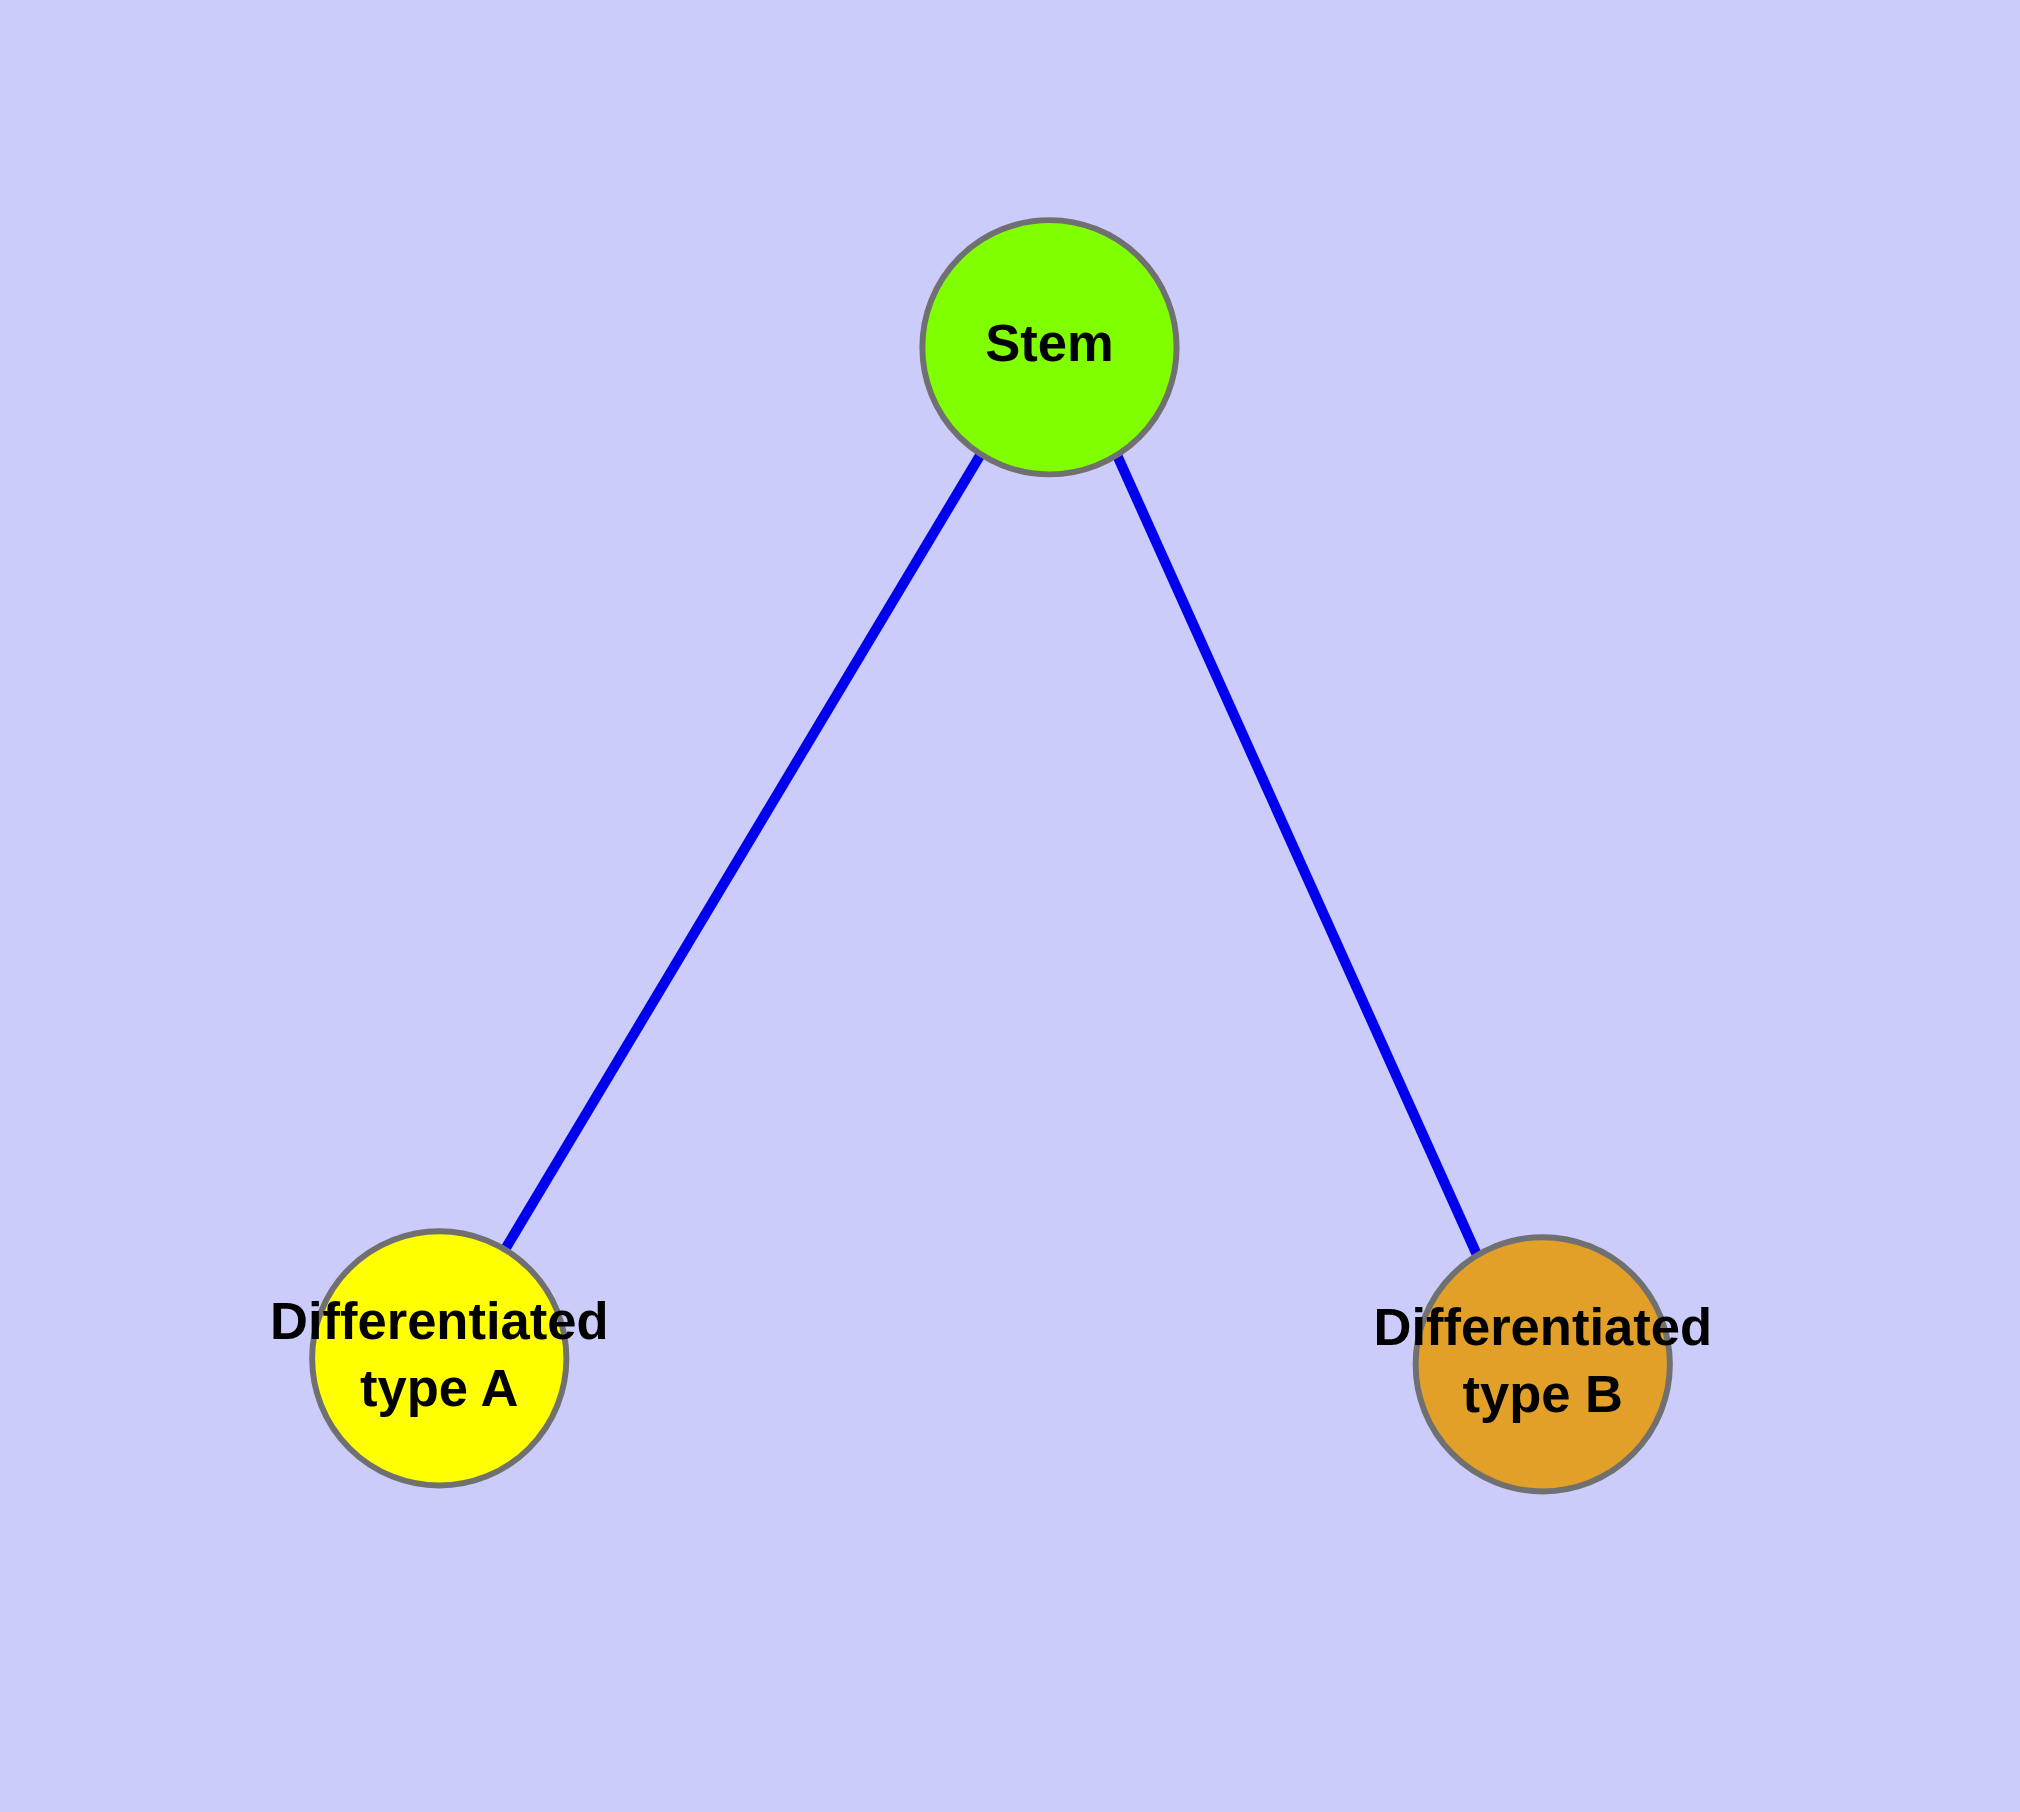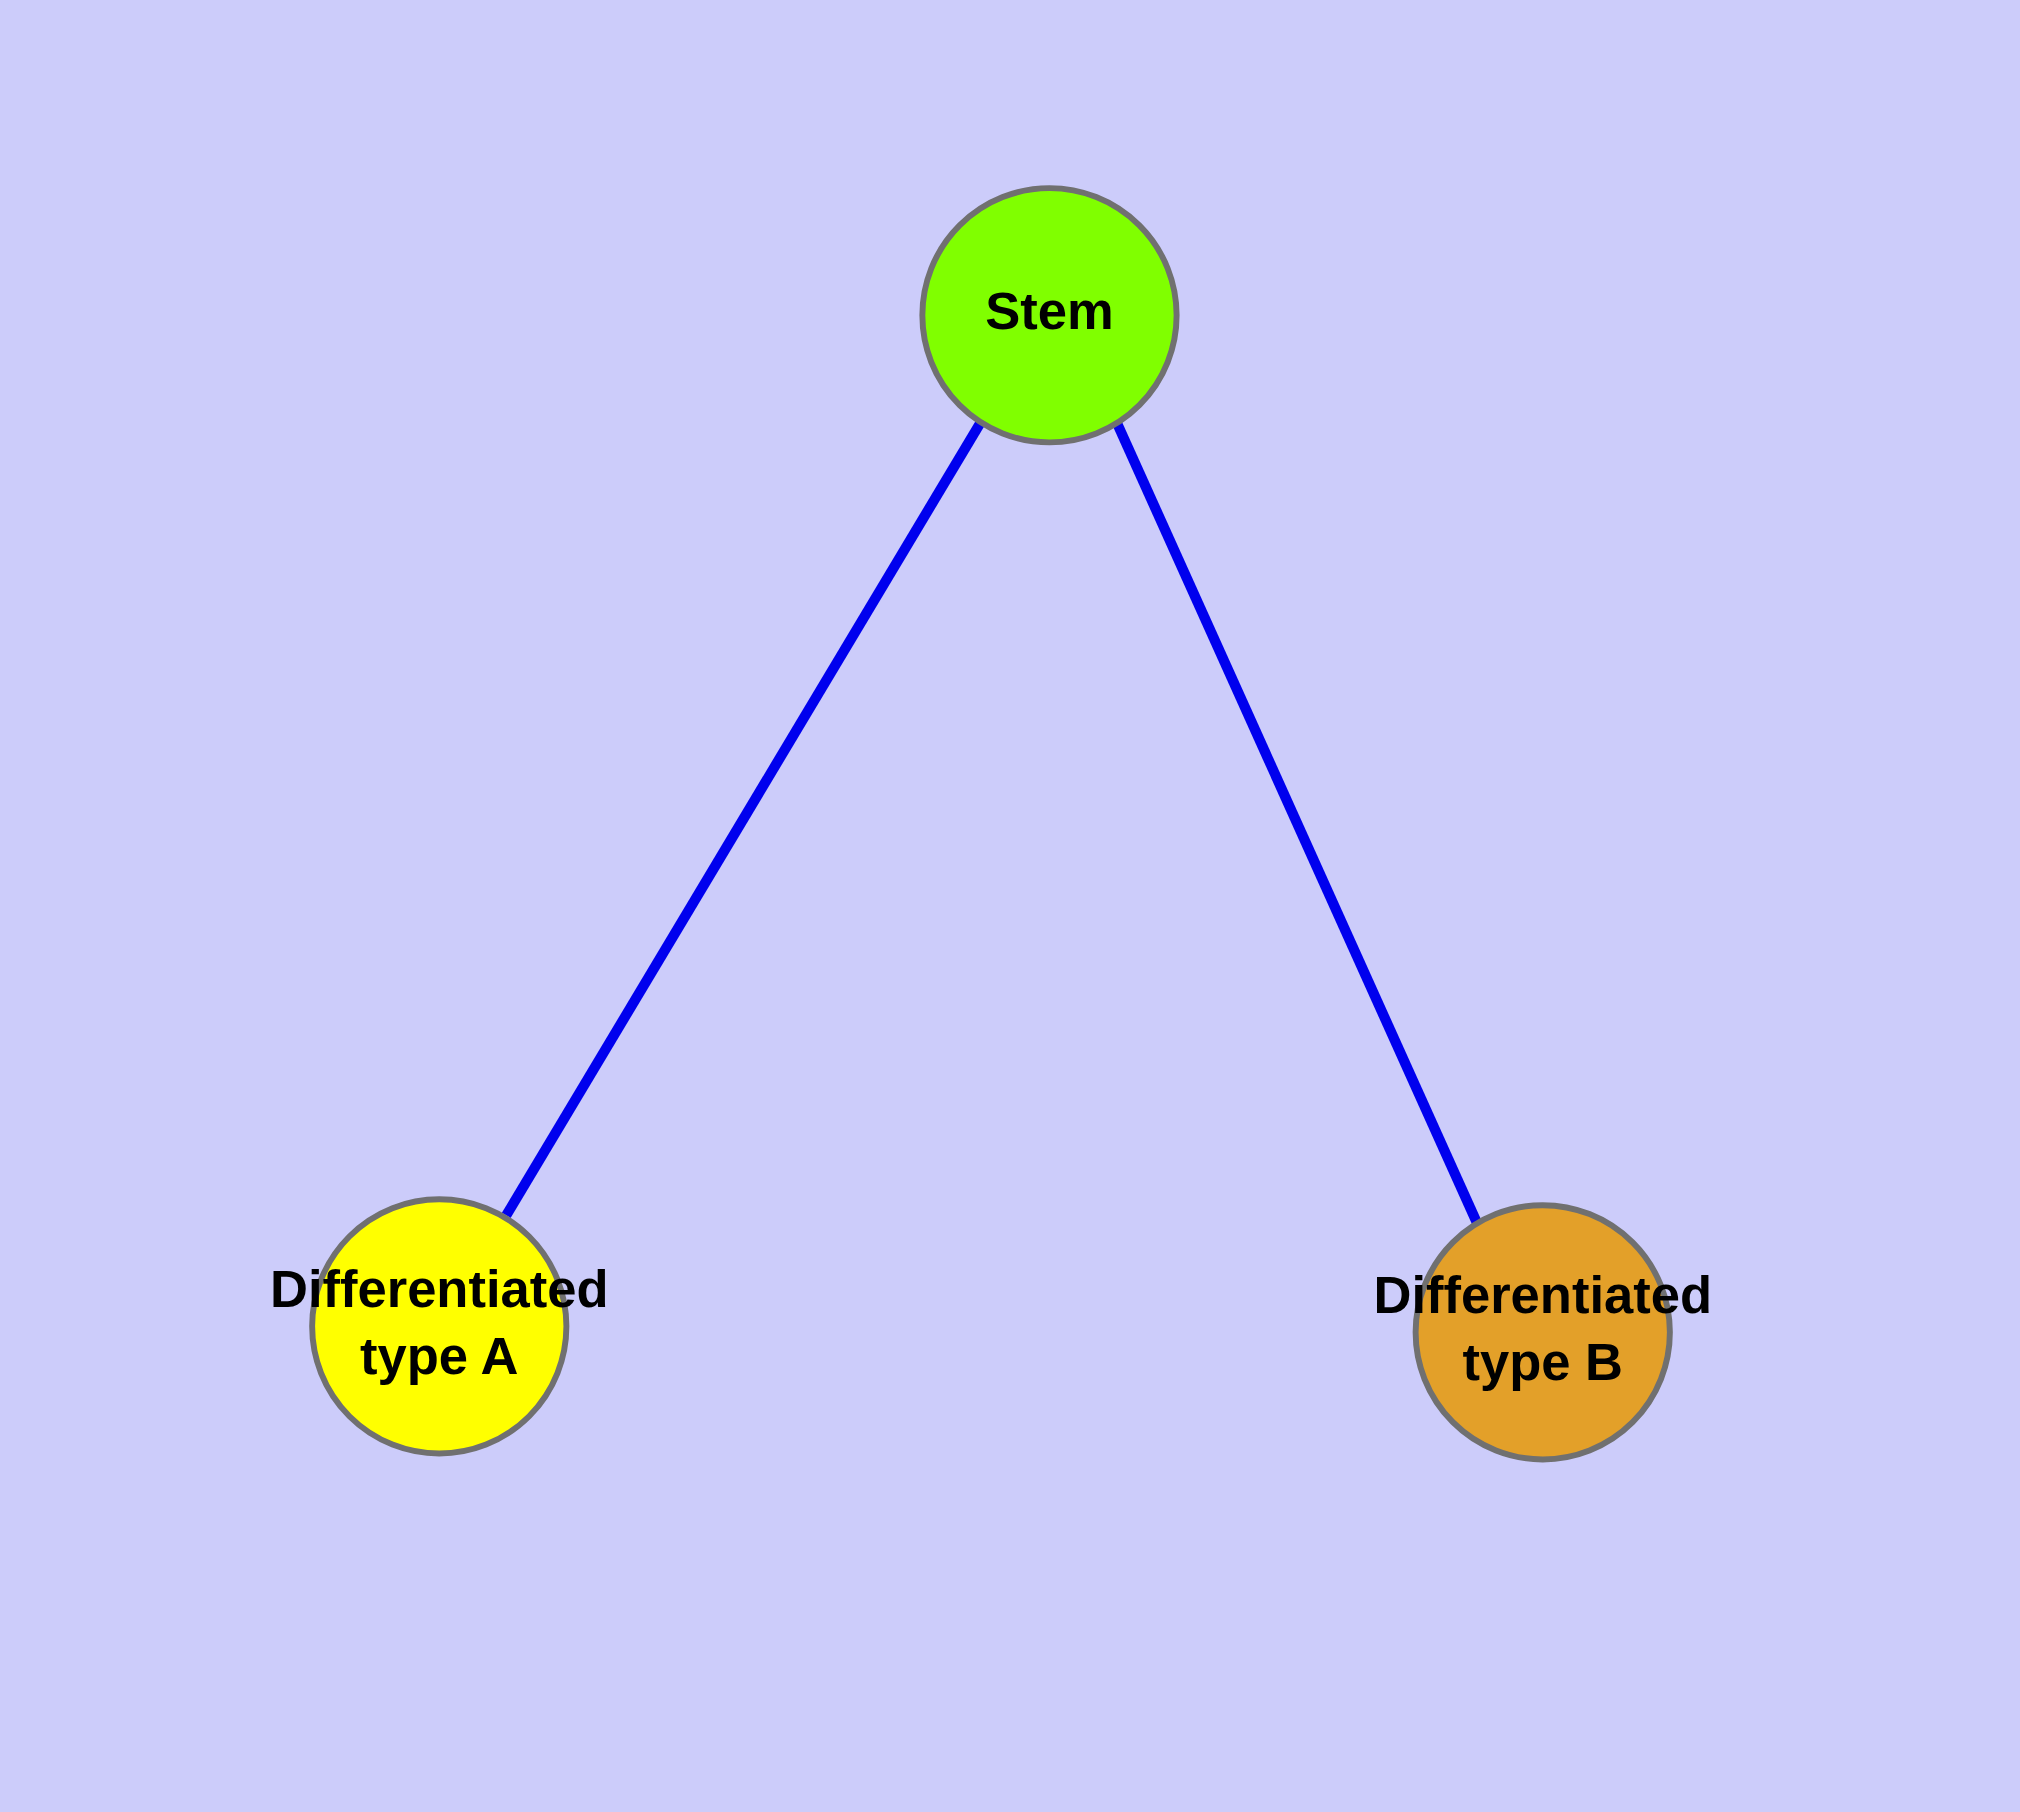--- a/index.html
+++ b/index.html
@@ -35,21 +35,21 @@
     dominant-baseline: middle;
   }
   .node-label tspan {
     font-family: "Liberation Sans", sans-serif;
     font-weight: bold;
   }
 </style>
 </head>
 <body style="width: 2021px; height: 1812px; background: rgb(204, 204, 250);">
 
-<div id="graph-canvas" style="width: 2021px; height: 1412px; background: rgb(204, 204, 250);">
+<div id="graph-canvas" style="width: 2021px; height: 1412px; background: rgb(204, 204, 250); margin-top: 32px;">
   <svg id="graph-svg" viewBox="0 0 2384 2138" xmlns="http://www.w3.org/2000/svg">
 
     <rect id="bg-rect" x="0" y="0" width="2384" height="2138" fill="#ccccfa"></rect>
 
     <g id="edges-layer">
       <line id="edge-0" stroke-linecap="butt" x1="1157" y1="498" x2="597" y2="1434" stroke="#0000ee" stroke-width="12"></line>
       <line id="edge-1" stroke-linecap="butt" x1="1318" y1="500" x2="1742" y2="1442" stroke="#0000ee" stroke-width="12"></line>
     </g>
 
     <g id="nodes-layer">

